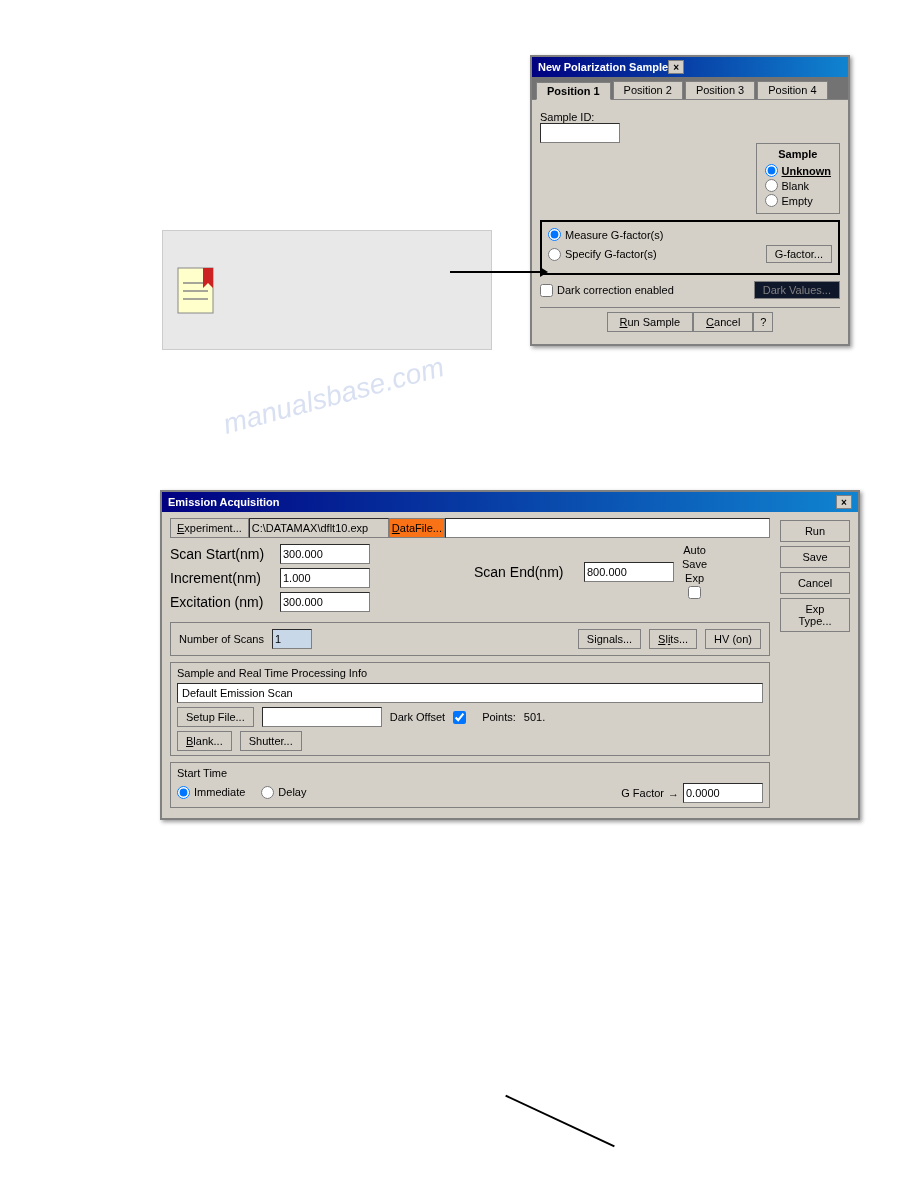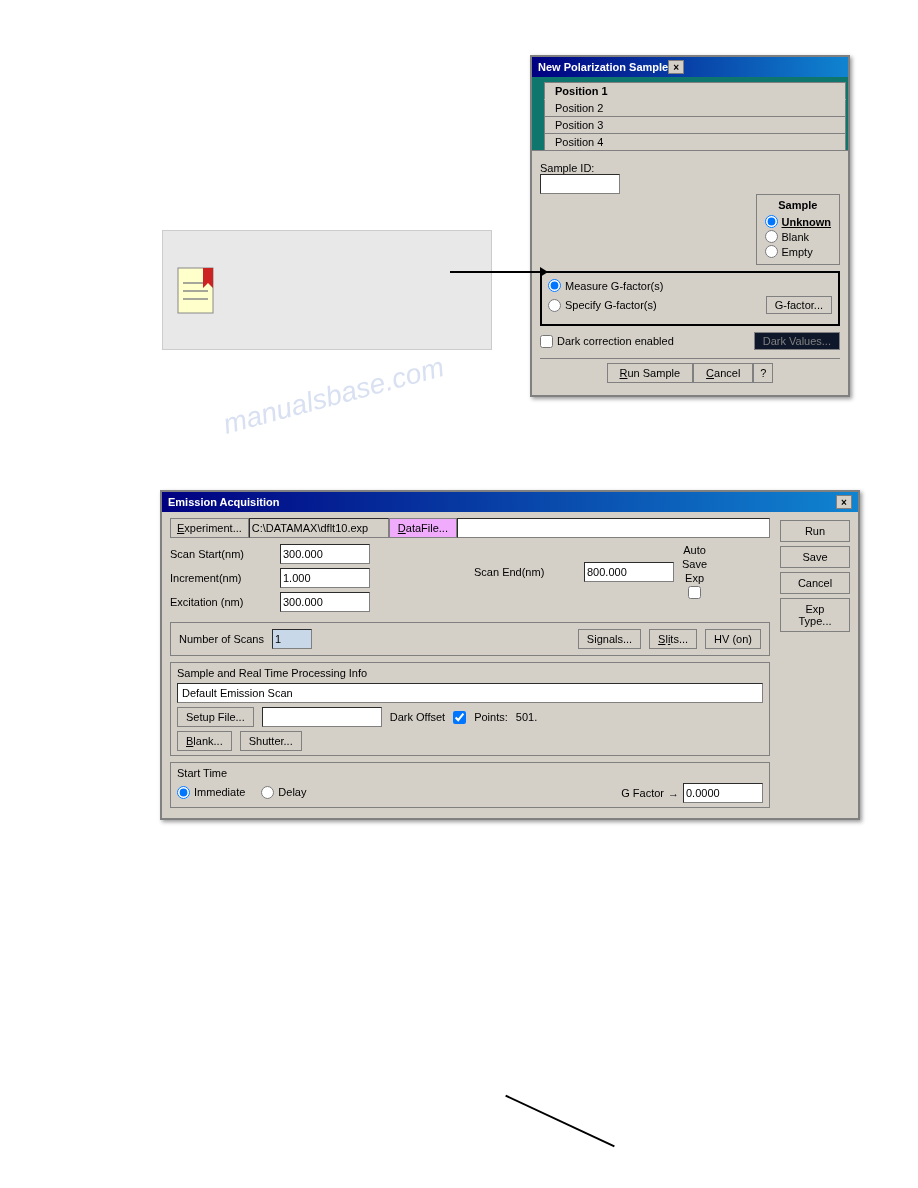--- a/index.html
+++ b/index.html
@@ -39,25 +39,24 @@
       height: 14px;
       font-size: 10px;
       cursor: pointer;
       display: flex;
       align-items: center;
       justify-content: center;
       color: #000;
     }
     .dialog-tabs {
       display: flex;
-      background: #0f766e;
+      background: #737373;
       border-bottom: 1px solid #808080;
       padding-top: 4px;
-      padding-left: 12px;
-      flex-direction: column;
+      padding-left: 4px;
     }
     .tab-item {
       padding: 2px 10px;
       border: 1px solid #808080;
       border-bottom: none;
       background: #d4d0c8;
       font-size: 11px;
       cursor: pointer;
       margin-right: 2px;
     }
@@ -242,23 +241,23 @@
       white-space: nowrap;
     }
     .path-input {
       background: #d4d0c8;
       border: 1px inset #808080;
       height: 20px;
       font-size: 11px;
       padding: 0 2px;
     }
     .datafile-btn {
-      background: #f0abfc;
-      border: 1px solid #808080;
-      padding: 3px 8px;
+      background: #f97316;
+      border: 1px solid #808080;
+      padding: 3px 2px;
       font-size: 11px;
       cursor: pointer;
       white-space: nowrap;
     }
     .datafile-input {
       background: white;
       border: 1px inset #808080;
       height: 20px;
       font-size: 11px;
       flex: 1;
@@ -274,21 +273,21 @@
     }
     .params-right {
       flex: 1;
     }
     .param-row {
       display: flex;
       align-items: center;
       margin-bottom: 4px;
     }
     .param-label {
-      font-size: 11px;
+      font-size: 14px;
       width: 110px;
       white-space: nowrap;
     }
     .param-input {
       background: white;
       border: 1px inset #808080;
       height: 20px;
       width: 90px;
       font-size: 11px;
       padding: 0 2px;
@@ -596,21 +595,21 @@
 
     <div class="sample-processing-section" style="margin-right:80px;">
       <div class="section-title">Sample and Real Time Processing Info</div>
       <input type="text" class="processing-input" value="Default Emission Scan" style="">
       <div class="setup-row">
         <button class="setup-btn">Setup File...</button>
         <input type="text" class="setup-input" value="" style="">
         <div class="dark-offset-row">
           <span>Dark Offset</span>
           <input type="checkbox" checked="" style="margin: 0px 4px;">
-          <span style="">Points:</span>
+          <span style="margin-left:8px;">Points:</span>
           <span style="margin-left:4px;">501.</span>
         </div>
       </div>
       <div class="blank-shutter-row">
         <button class="setup-btn">
           <span style="text-decoration:underline">B</span>lank...
         </button>
         <button class="setup-btn">Shutter...</button>
       </div>
     </div>

